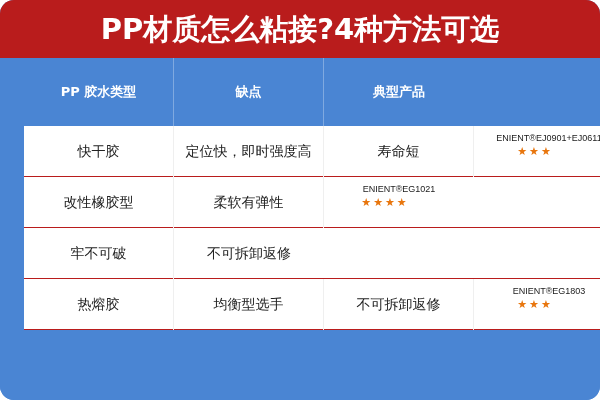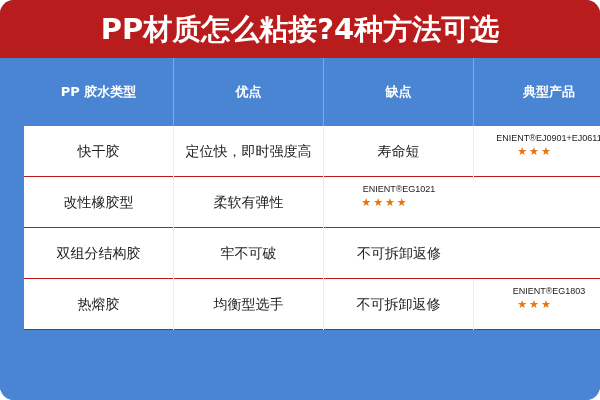--- a/index.html
+++ b/index.html
@@ -136,21 +136,20 @@
 <div class="card">
 
   <div class="title-bar">
     <div class="title-text">PP材质怎么粘接?4种方法可选</div>
   </div>
 
   <div class="table">
 
     <div class="row header-row">
       <div class="cell">PP 胶水类型</div>
-      <div class="cell">优点</div>
       <div class="cell">缺点</div>
       <div class="cell">典型产品</div>
     </div>
 
     <div class="body-rows">
 
       <div class="row body-row">
         <div class="cell">快干胶</div>
         <div class="cell">定位快，即时强度高</div>
         <div class="cell">寿命短</div>
@@ -163,21 +162,20 @@
       <div class="row body-row">
         <div class="cell">改性橡胶型</div>
         <div class="cell">柔软有弹性</div>
         <div class="cell product-cell">
           <div class="product-name">ENIENT®EG1021</div>
           <div class="stars">★★★★</div>
         </div>
       </div>
 
       <div class="row body-row">
-        <div class="cell">双组分结构胶</div>
         <div class="cell">牢不可破</div>
         <div class="cell">不可拆卸返修</div>
       </div>
 
       <div class="row body-row">
         <div class="cell">热熔胶</div>
         <div class="cell">均衡型选手</div>
         <div class="cell">不可拆卸返修</div>
         <div class="cell product-cell">
           <div class="product-name">ENIENT®EG1803</div>

